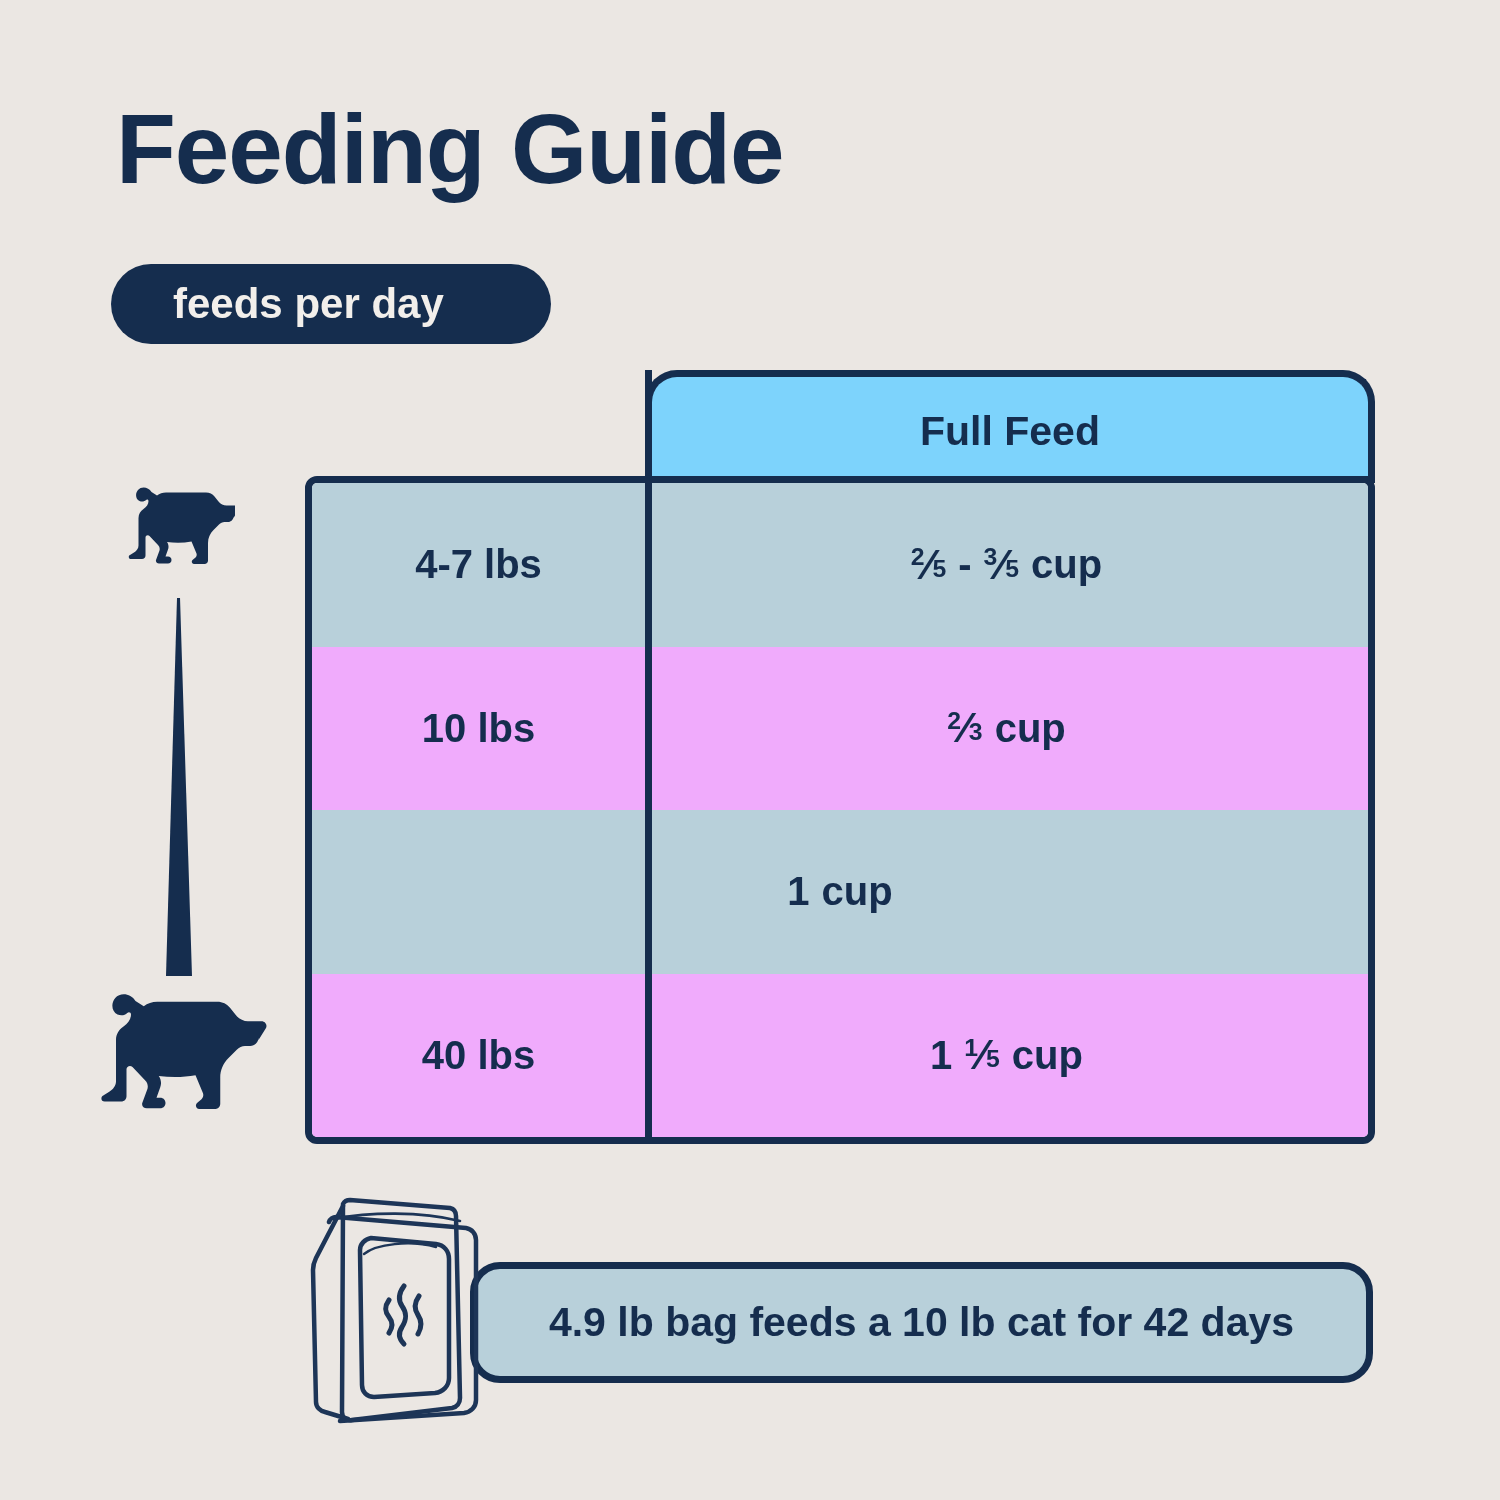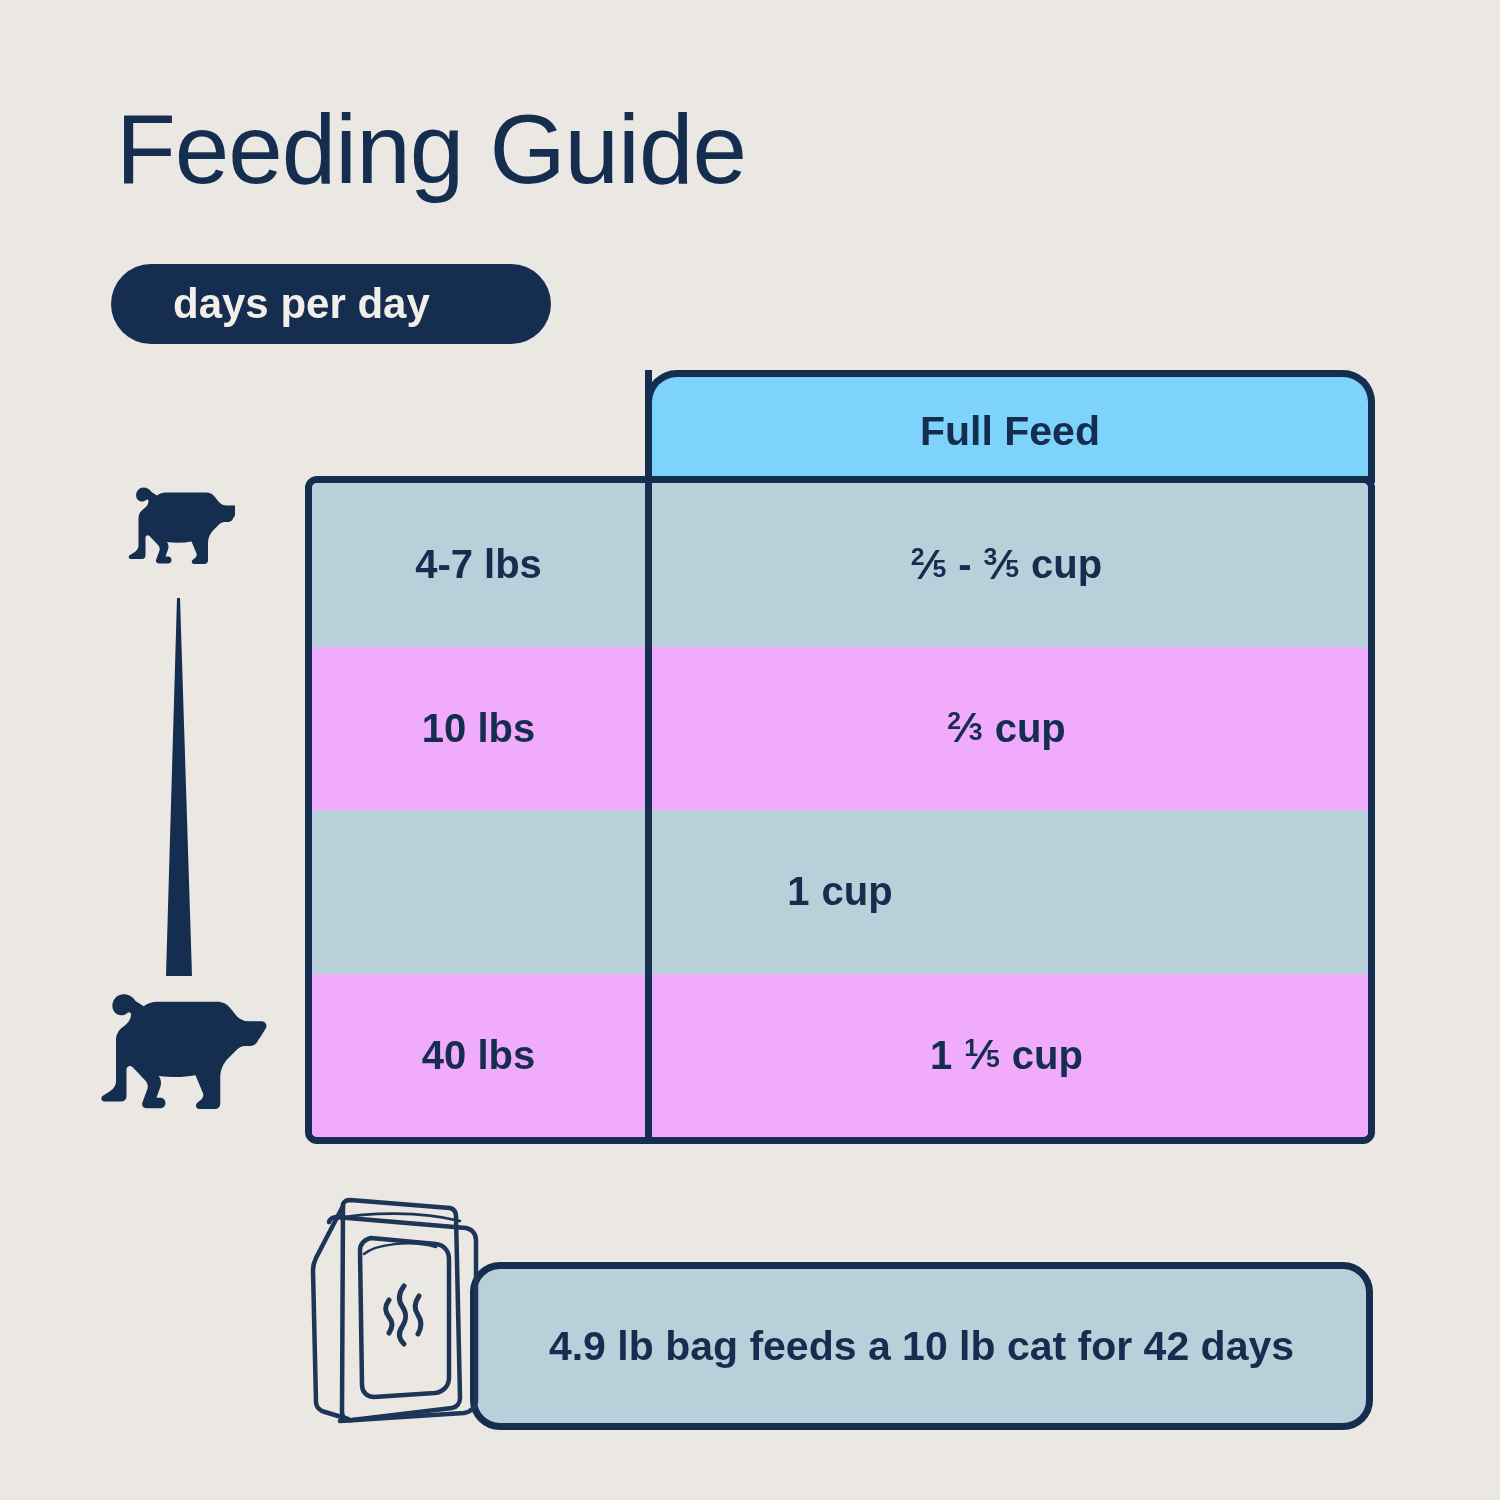--- a/index.html
+++ b/index.html
@@ -23,21 +23,21 @@
     height: 1500px;
   }
 
   
   .page-title {
     position: absolute;
     left: 116px;
     top: 100px;
     font-size: 98px;
     line-height: 1.0;
-    font-weight: 400;
+    font-weight: 700;
     letter-spacing: -1px;
     color: #152d4e;
     white-space: nowrap;
   }
 
   
   .badge {
     position: absolute;
     left: 111px;
     top: 264px;
@@ -206,21 +206,21 @@
     padding: 0 0.01em;
   }
   .sp { display: inline-block; width: 0.30em; }
 
   
   .banner {
     position: absolute;
     left: 470px;
     top: 1262px;
     width: 903px;
-    height: 168px;
+    height: 121px;
     box-sizing: border-box;
     background: #b8d0da;
     border: 7px solid #152d4e;
     border-radius: 30px;
     display: flex;
     align-items: center;
     justify-content: center;
   }
   .banner-label {
     font-size: 41px;
@@ -239,21 +239,21 @@
   }
 </style>
 </head>
 <body>
 
 <div class="stage">
 
   <div class="page-title">Feeding Guide</div>
 
   <div class="badge">
-    <span class="badge-label">days per day</span>
+    <span class="badge-label">feeds per day</span>
   </div>
 
   <div class="scale-col">
 
     <div class="cat-small">
       <svg viewBox="0 0 230 200" width="115" height="100" aria-hidden="true">
         <path fill="#152d4e" d="M63 28c-6-10-20-12-27-4-6 7-5 18 3 22 5 2 10 1 13-2 2-2 5-1 5 2 0 6-4 12-10 16-6 4-10 10-10 18v55c0 6-4 11-9 14l-8 5c-4 2-3 8 2 8h22c4 0 7-3 7-7v-36c0-4 5-6 8-3l17 18c3 3 4 7 3 11l-7 19c-1 4 2 7 6 7h18c4 0 7-3 7-7 0-4-3-7-7-7h-5l5-14c2-5 1-11-2-15 16 2 33 2 49-1l10 24c1 3 0 6-2 8l-6 5c-3 3-1 8 3 8h21c4 0 7-3 7-7v-35c0-10 4-19 11-26l11-11c3-3 7-5 11-5h7c6 0 11-5 11-11V80l10-16c2-4-1-9-6-9h-18c-6 0-12-3-16-8l-8-10c-4-5-10-8-17-8H92c-7 0-13 2-18 6l-11-7z"></path>
       </svg>
     </div>
 

